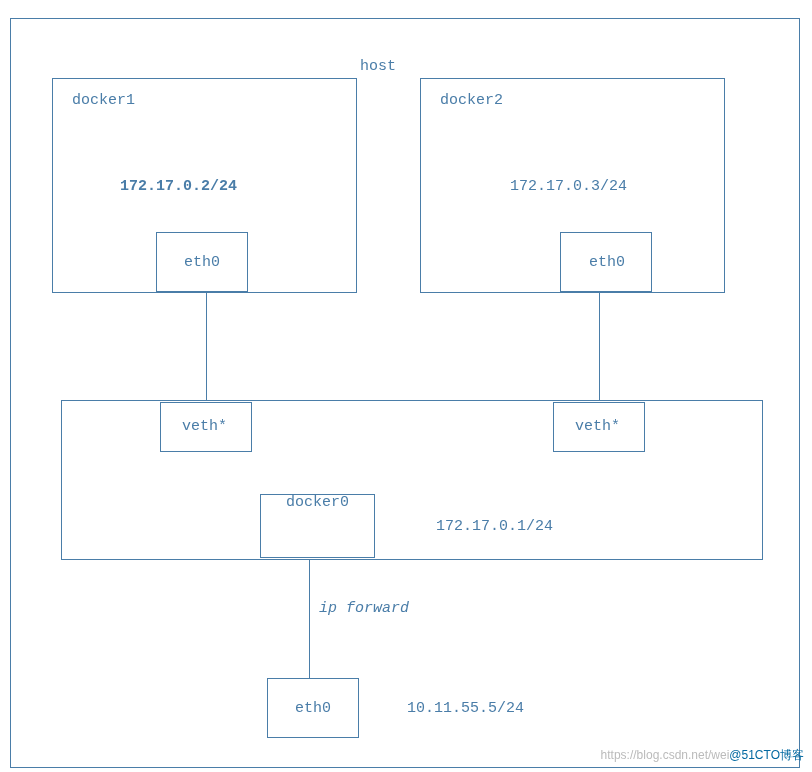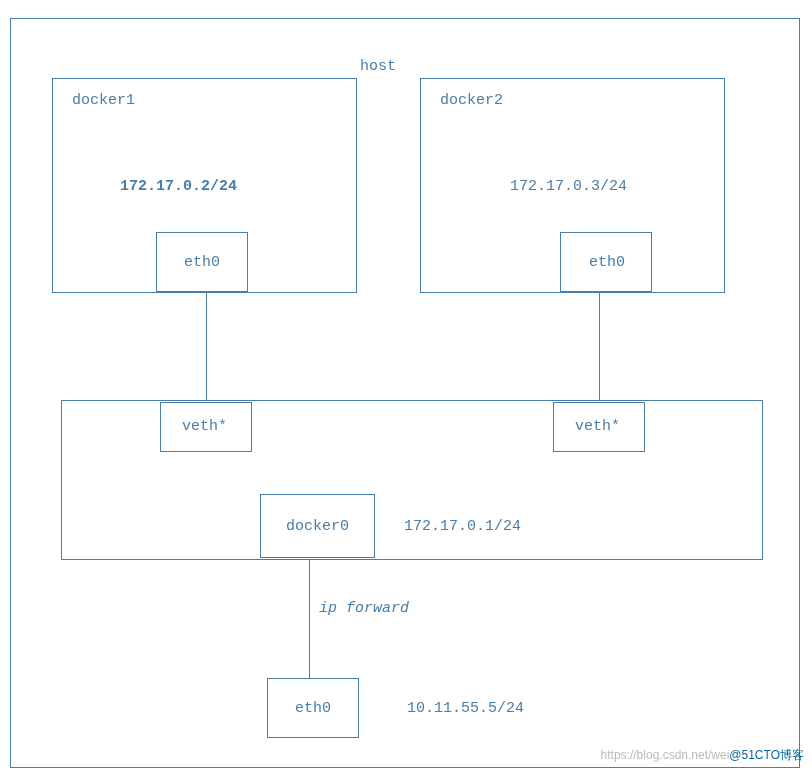--- a/index.html
+++ b/index.html
@@ -70,22 +70,22 @@
 
   <div class="box" style="left:61px; top:400px; width:702px; height:160px;"></div>
 
   <div class="box" style="left:160px; top:402px; width:92px; height:50px;"></div>
   <div class="label" style="left:182px; top:418px;">veth*</div>
 
   <div class="box" style="left:553px; top:402px; width:92px; height:50px;"></div>
   <div class="label" style="left:575px; top:418px;">veth*</div>
 
   <div class="box" style="left:260px; top:494px; width:115px; height:64px;"></div>
-  <div class="label" style="left:286px; top:518px;font-family:Liberation Mono, monospace;">docker0</div>
-  <div class="label" style="left:404px; top:518px;">172.17.0.1/24</div>
+  <div class="label" style="left:286px; top:494px;font-family:Liberation Mono, monospace;">docker0</div>
+  <div class="label" style="left:436px; top:518px;">172.17.0.1/24</div>
 
   <div class="line" style="left:309px; top:560px; width:1px; height:118px;"></div>
 
   <div class="label" style="left:319px; top:600px;font-style:italic;">ip forward</div>
 
   <div class="box" style="left:267px; top:678px; width:92px; height:60px;"></div>
   <div class="label" style="left:295px; top:700px;">eth0</div>
   <div class="label" style="left:407px; top:700px;">10.11.55.5/24</div>
 
   <div class="watermark">

